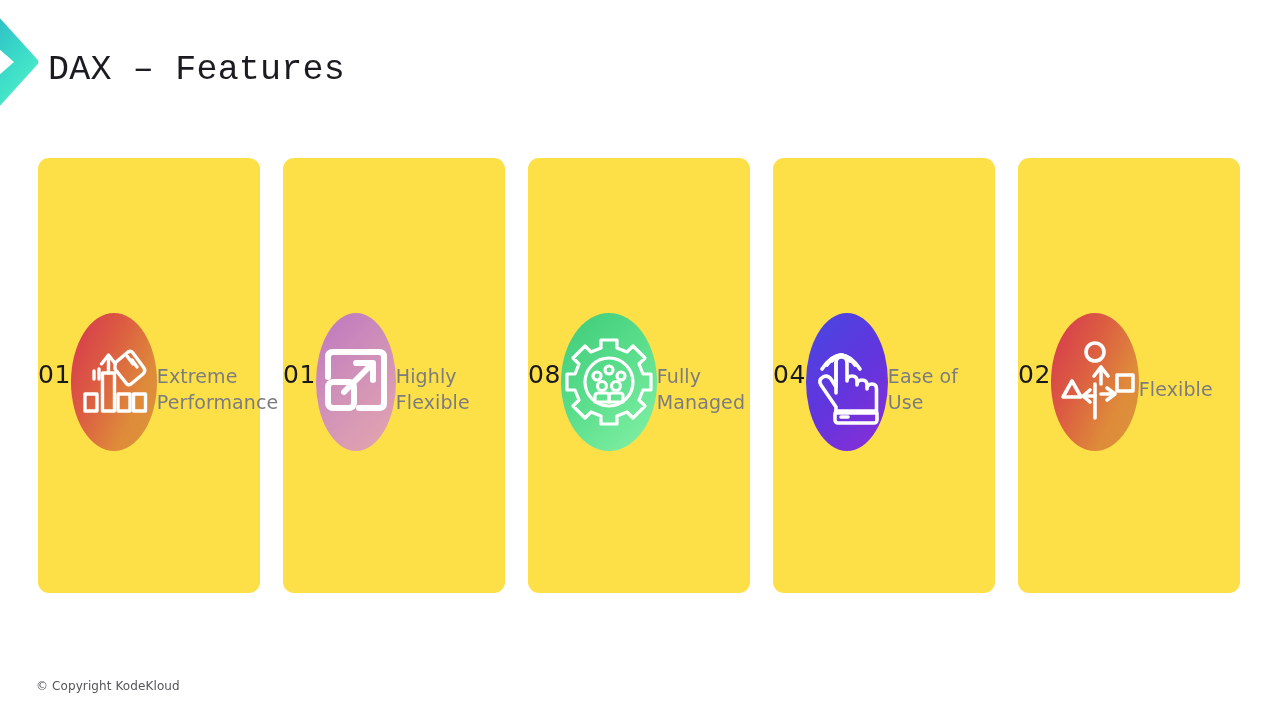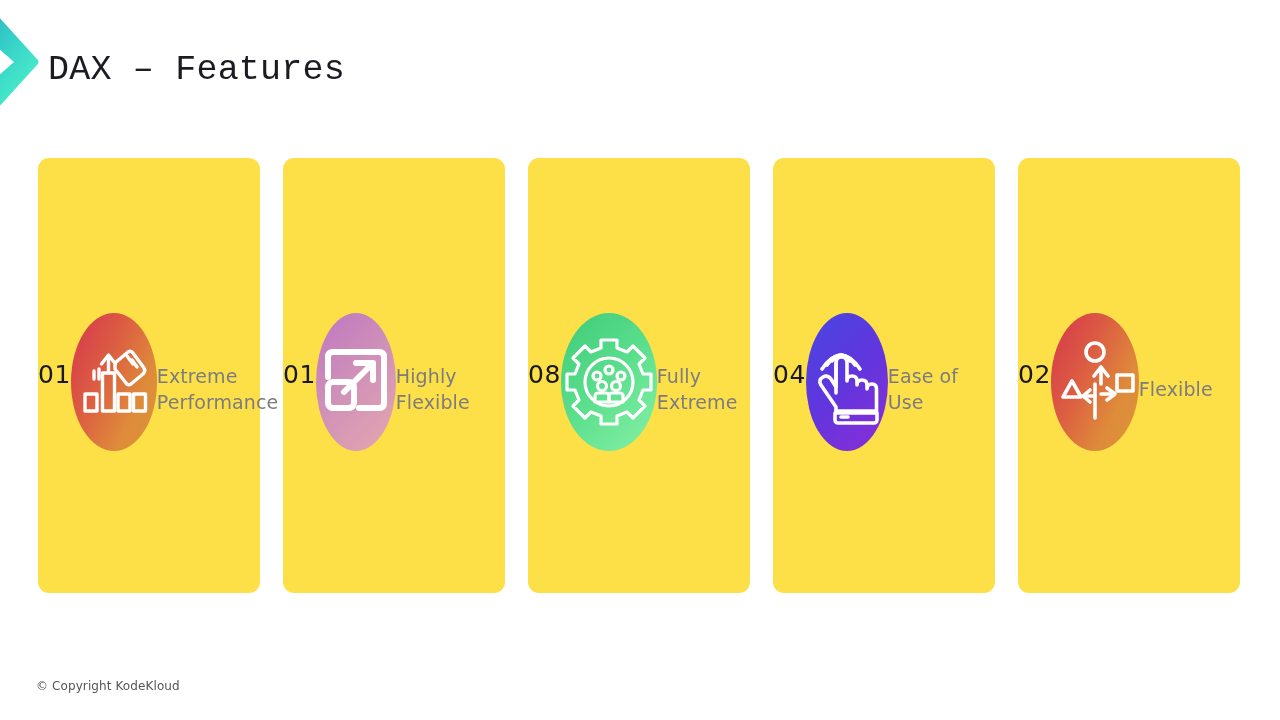--- a/index.html
+++ b/index.html
@@ -208,21 +208,21 @@
           <circle cx="36" cy="42" r="4"></circle>
           <circle cx="60" cy="42" r="4"></circle>
           <circle cx="41" cy="52" r="4.5"></circle>
           <circle cx="55" cy="52" r="4.5"></circle>
 
           <path d="M34 68 L34 62 Q34 59 37.5 59 L44.5 59 Q48 59 48 62 L48 68 Z"></path>
           <path d="M48 68 L48 62 Q48 59 51.5 59 L58.5 59 Q62 59 62 62 L62 68 Z"></path>
         </svg>
       </span>
     </div>
-    <div class="card-label">Fully Extreme</div>
+    <div class="card-label">Fully Managed</div>
   </div>
 
   <div class="feature-card">
     <div class="card-number">04</div>
     <div class="icon-circle grad-purple">
       <span>
         <svg width="82" height="86" viewBox="0 0 82 86" fill="none" stroke="#ffffff" stroke-width="3.6" stroke-linejoin="round" stroke-linecap="round">
 
           <path d="M26 22 Q35 10 44 22"></path>
           <path d="M21 26 Q35 6 49 26"></path>

